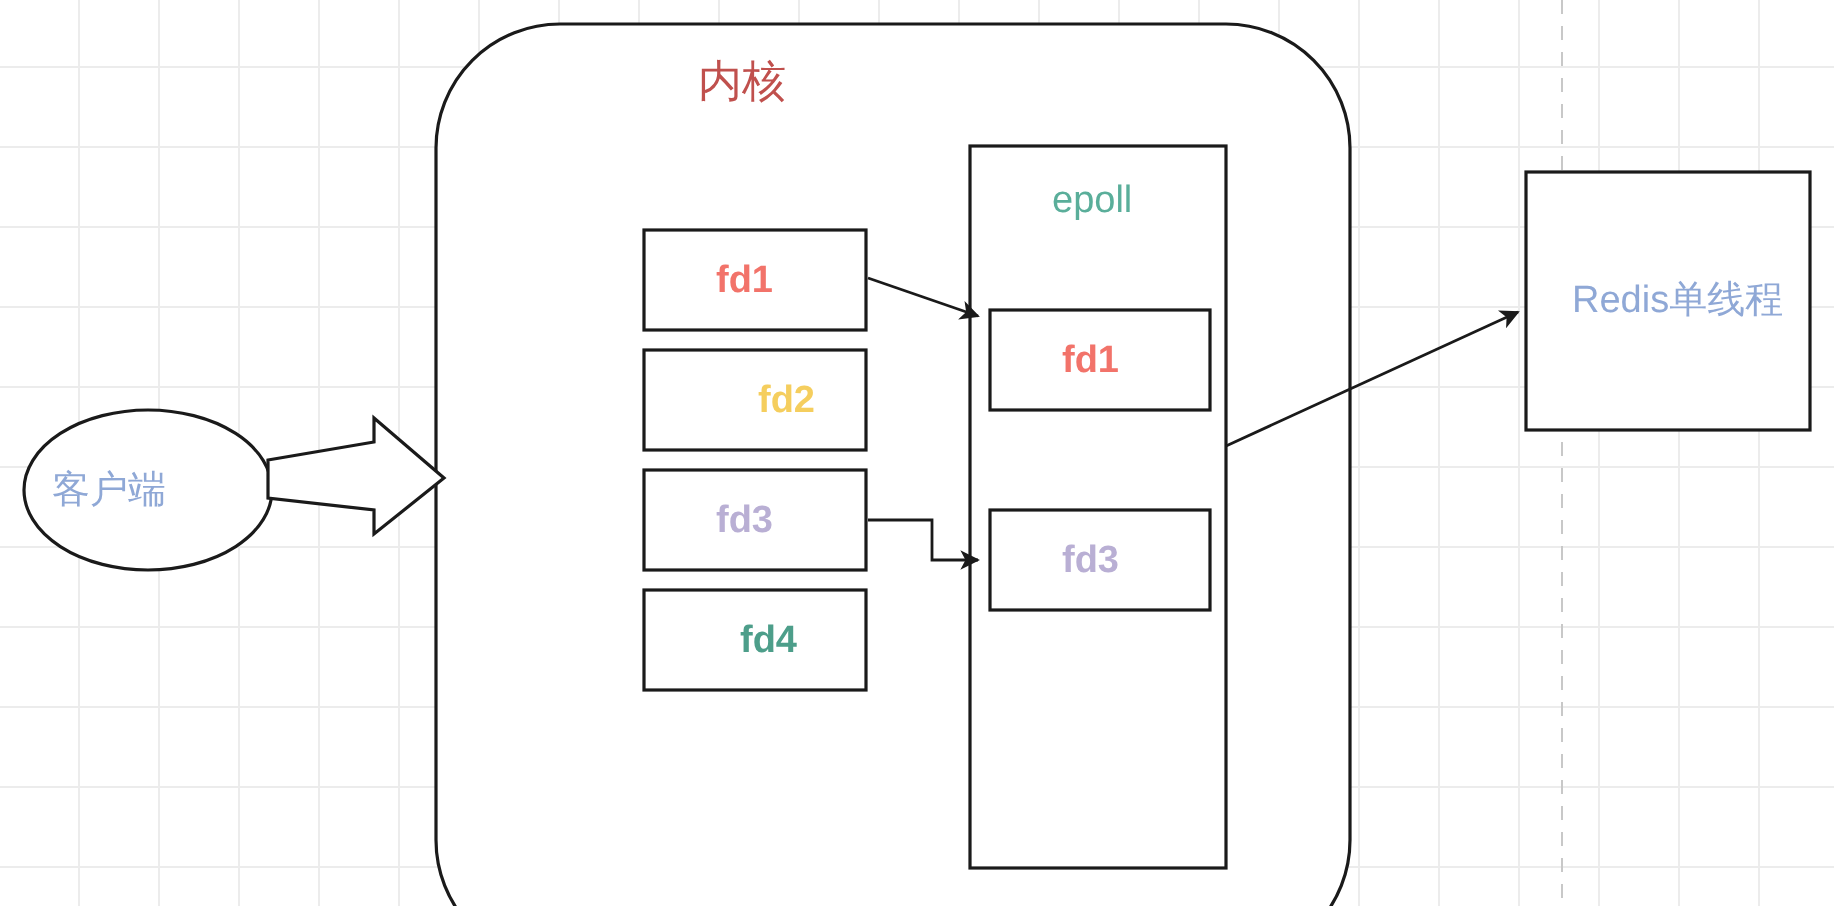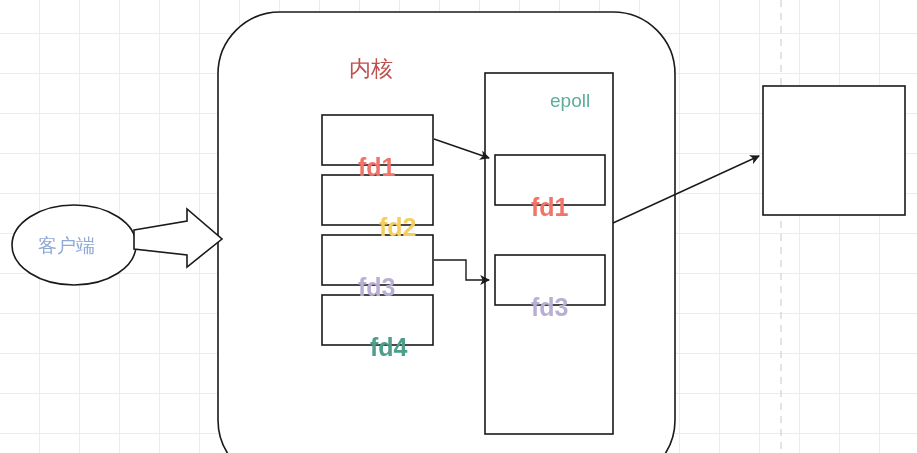--- a/index.html
+++ b/index.html
@@ -30,22 +30,21 @@
     height: 453px;
   }
   .lbl {
     position: absolute;
     white-space: nowrap;
     pointer-events: none;
     line-height: 1;
   }
   .fd-lbl {
     font-weight: bold;
-    font-size: 25px;
-    margin-top: 24px;
+    font-size: 19px;
   }
   .kernel-title {
     font-size: 22px;
     font-weight: normal;
   }
   .epoll-title {
     font-size: 19px;
   }
   .node-title {
     font-size: 19px;
@@ -86,32 +85,33 @@
 
     <rect x="763" y="86" width="142" height="129" fill="#ffffff" stroke="#1a1a1a" stroke-width="1.6"></rect>
 
     <line x1="434" y1="139" x2="489" y2="158" stroke="#1a1a1a" stroke-width="1.4" marker-end="url(#arrowThin)"></line>
 
     <path d="M 434 260 L 466 260 L 466 280 L 489 280" fill="none" stroke="#1a1a1a" stroke-width="1.4" marker-end="url(#arrowThin)"></path>
 
     <line x1="613" y1="223" x2="759" y2="156" stroke="#1a1a1a" stroke-width="1.4" marker-end="url(#arrowThin)"></line>
   </svg>
 
-  <div class="lbl client-title" style="left:38px; top:236px; color:#8FA8D6;">客户端</div>
+  <div class="lbl client-title" style="left:26px; top:236px; color:#8FA8D6;">客户端</div>
 
-  <div class="lbl kernel-title" style="left:349px; top:30px; color:#C0504D;margin-top:28px;">内核</div>
+  <div class="lbl kernel-title" style="left:349px; top:30px; color:#C0504D;">内核</div>
 
   <div class="lbl fd-lbl" style="left:358px; top:131px; color:#F2736A;">fd1</div>
 
   <div class="lbl fd-lbl" style="left:379px; top:191px; color:#F5CE5E;">fd2</div>
 
   <div class="lbl fd-lbl" style="left:358px; top:251px; color:#B9AFD4;">fd3</div>
 
   <div class="lbl fd-lbl" style="left:370px; top:311px; color:#4D9E8A;">fd4</div>
 
-  <div class="lbl epoll-title" style="left:550px; top:91px; color:#5AAE9A;">epoll</div>
+  <div class="lbl epoll-title" style="left:526px; top:91px; color:#5AAE9A;">epoll</div>
 
   <div class="lbl fd-lbl" style="left:531px; top:171px; color:#F2736A;">fd1</div>
 
   <div class="lbl fd-lbl" style="left:531px; top:271px; color:#B9AFD4;">fd3</div>
 
+  <div class="lbl node-title" style="left:786px; top:141px; color:#8FA8D6;">Redis单线程</div>
 
 </div>
 
 </body></html>

